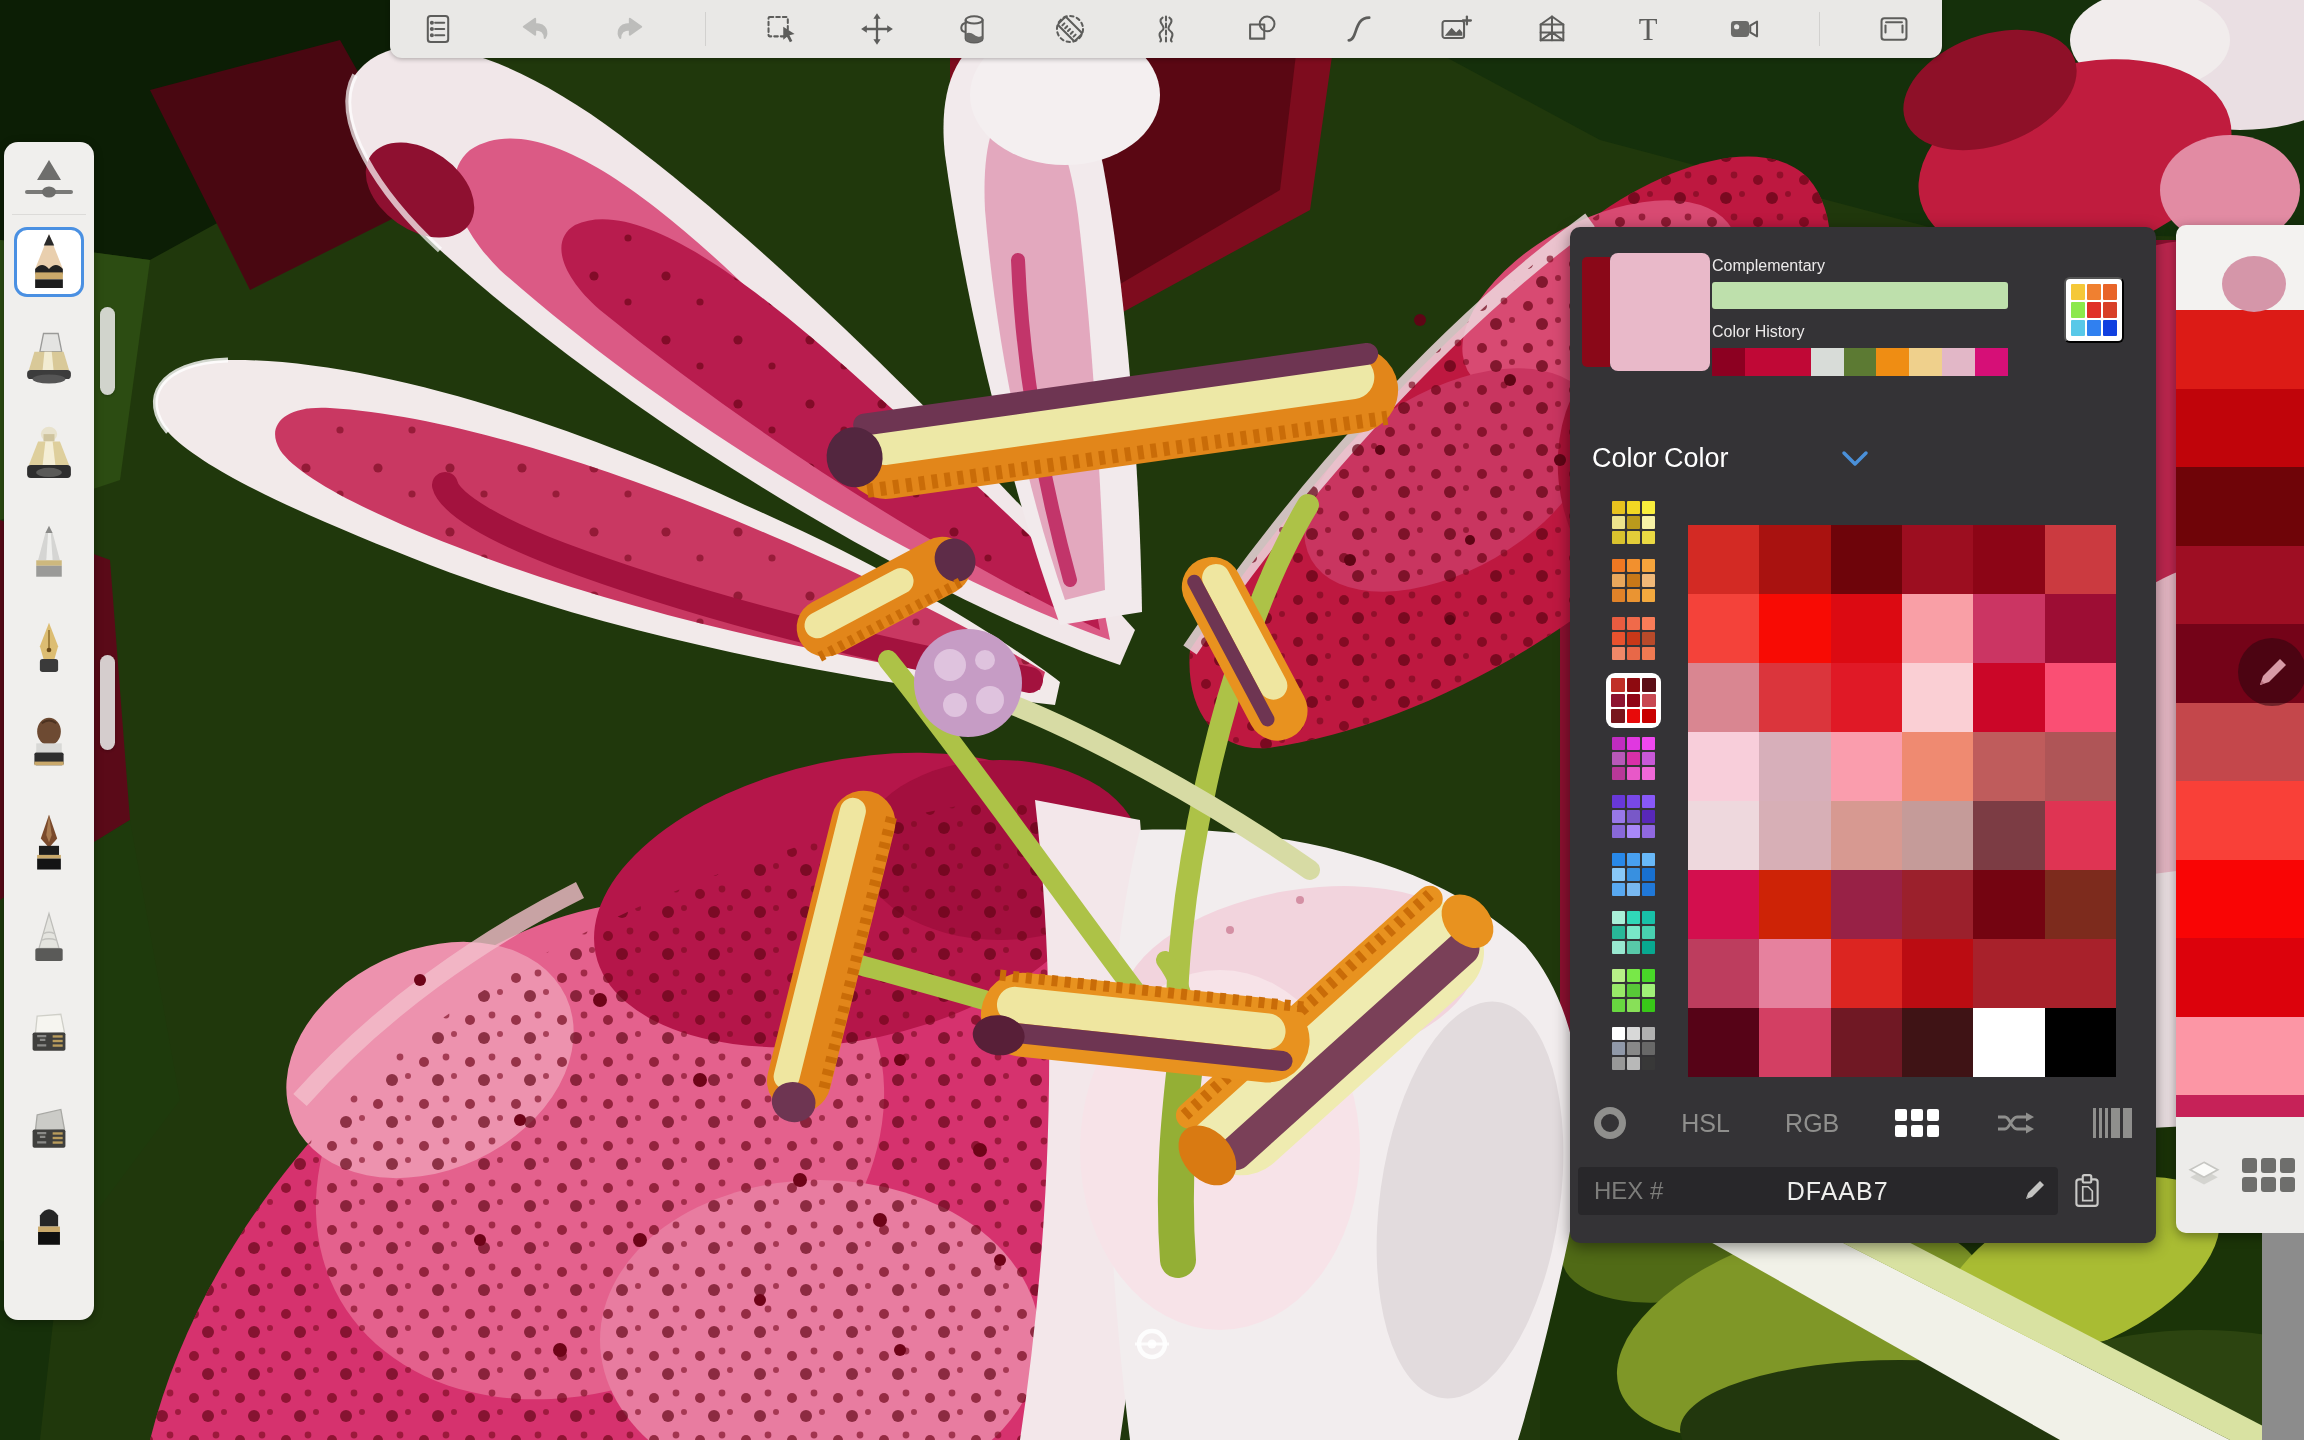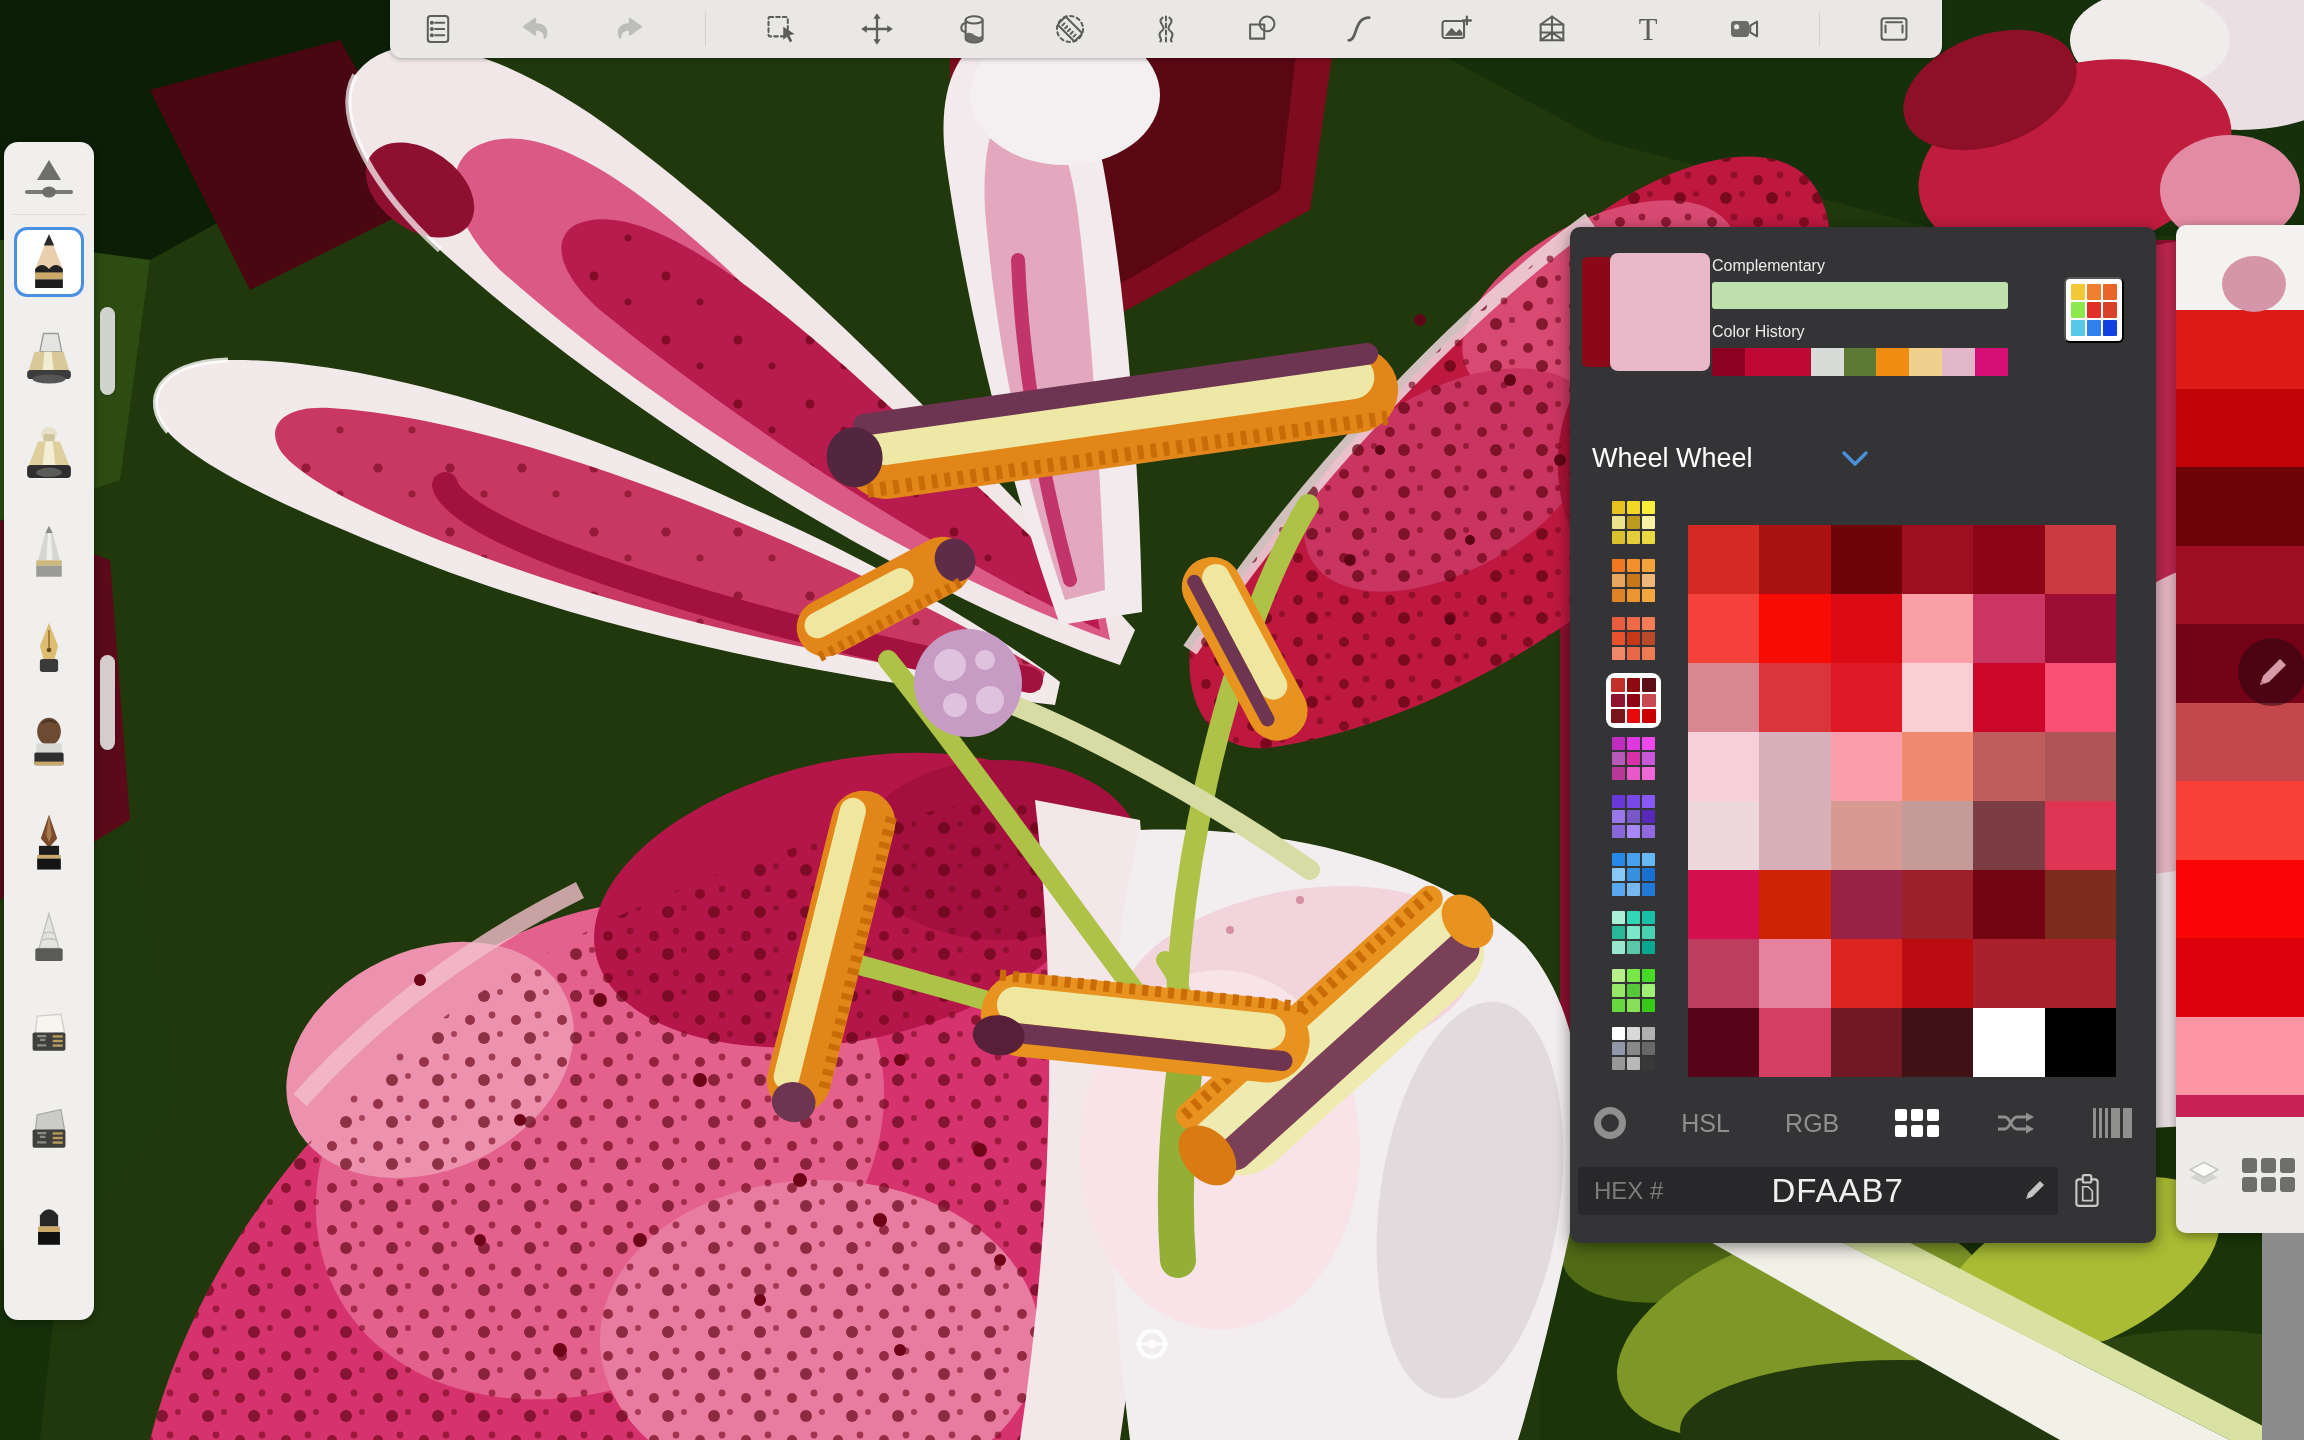--- a/index.html
+++ b/index.html
@@ -66,21 +66,21 @@
             display:flex;align-items:center;justify-content:center;padding:4px 6px;font-family:"Liberation Sans",sans-serif;}
   .ring-icon{width:32px;height:32px;border:7px solid #8f8f8d;border-radius:50%;box-sizing:border-box;}
   .gridmode-icon{display:grid;grid-template-columns:repeat(3,12px);grid-auto-rows:12px;gap:4px;}
   .gridmode-icon span{background:#fff;border-radius:2px;}
   .bars-icon{display:flex;align-items:center;gap:3px;height:32px;}
   .bars-icon i{display:block;background:#8f8f8d;height:30px;}
   .bars-icon i.thin{width:3px;}.bars-icon i.thick{width:9px;}
   .hex-row{position:absolute;left:8px;top:940px;width:480px;height:48px;background:#28272a;border-radius:4px;
            display:flex;align-items:center;cursor:text;}
   .hex-label{color:#7d7d7b;font-size:24px;margin-left:16px;}
-  .hex-value{flex:1;text-align:center;color:#efefed;font-size:33px;letter-spacing:1px;}
+  .hex-value{flex:1;text-align:center;color:#efefed;font-size:25px;letter-spacing:1px;}
   .hex-edit{border:none;background:transparent;padding:0 10px;cursor:pointer;}
   .copy-btn{position:absolute;left:500px;top:944px;border:none;background:transparent;cursor:pointer;padding:0;}
 
   
   .swatch-strip{position:absolute;left:2176px;top:225px;width:128px;height:1008px;border-radius:10px 0 0 10px;
                 overflow:hidden;display:flex;flex-direction:column;box-shadow:0 3px 12px rgba(0,0,0,.4);}
   .strip-header{height:85px;background:#f3f2f0;position:relative;flex:0 0 auto;}
   .strip-current{position:absolute;left:46px;top:31px;width:64px;height:56px;border-radius:50%;background:#d596a9;}
   .strips{flex:1;display:flex;flex-direction:column;}
   .strips .sw{flex:1;}
@@ -539,21 +539,21 @@
         <div class="sw" style="background: rgb(240, 128, 48);"></div>
         <div class="sw" style="background: rgb(232, 100, 40);"></div>
         <div class="sw" style="background: rgb(140, 232, 76);"></div>
         <div class="sw" style="background: rgb(224, 48, 40);"></div>
         <div class="sw" style="background: rgb(216, 64, 40);"></div>
         <div class="sw" style="background: rgb(88, 200, 232);"></div>
         <div class="sw" style="background: rgb(48, 128, 240);"></div>
         <div class="sw" style="background: rgb(16, 64, 224);"></div>
       </button>
 
-    <div class="wheel-title">Wheel Wheel</div>
+    <div class="wheel-title">Color Color</div>
     <button class="wheel-chevron">
       <svg viewBox="0 0 32 28" width="32" height="28">
           <path d="M5,8 L16,19 L27,8" stroke="#4a90d9" stroke-width="3.5" fill="none" stroke-linecap="round" stroke-linejoin="round"></path>
         </svg>
     </button>
 
     <div class="mini-col">
       <button class="mini-palette">
           <div class="sw" style="background: rgb(232, 194, 30);"></div>
           <div class="sw" style="background: rgb(242, 215, 35);"></div>

